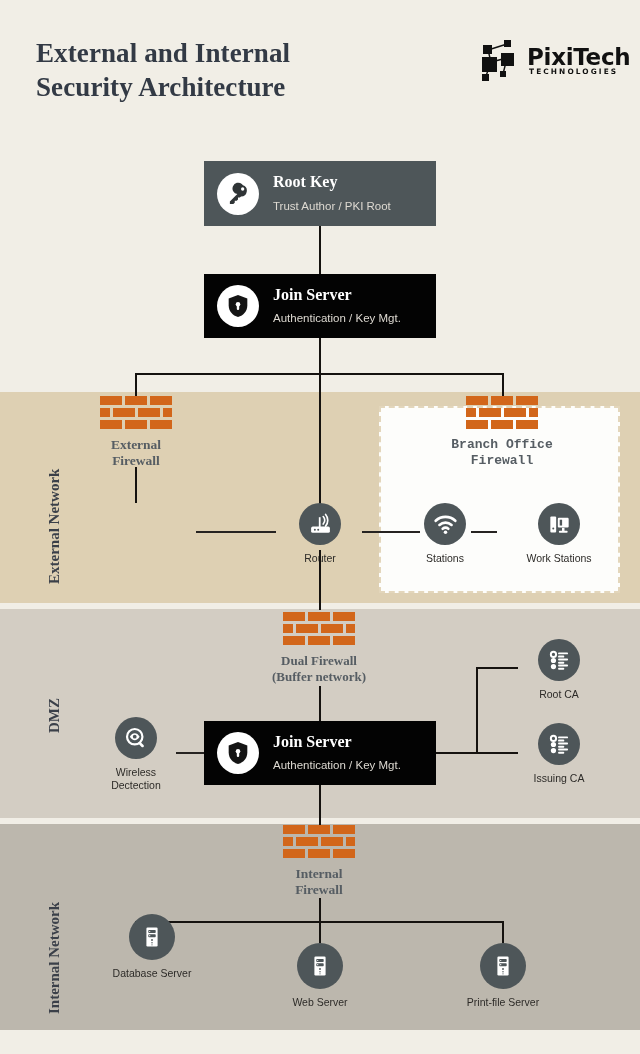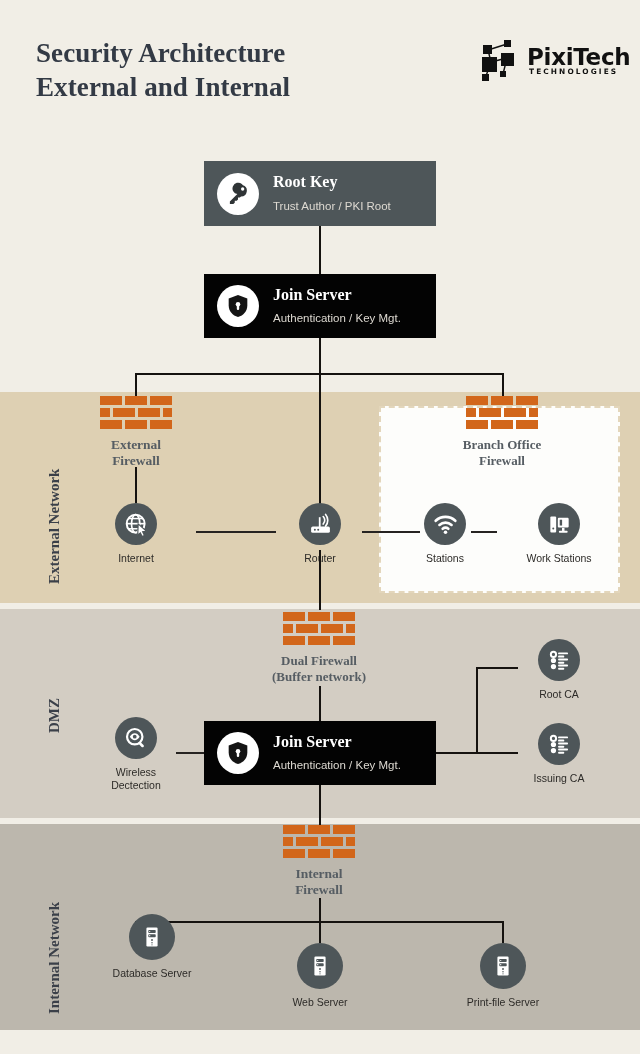--- a/index.html
+++ b/index.html
@@ -101,22 +101,22 @@
   }
 
   svg{display:block;}
 </style>
 </head>
 <body>
 
 <div class="stage">
 
   <div class="title">
+    <div>External and Internal</div>
     <div>Security Architecture</div>
-    <div>External and Internal</div>
   </div>
 
   <div class="logo">
     <svg class="mark" viewBox="0 0 46 44">
       <line x1="11" y1="10" x2="30" y2="4" stroke="#111" stroke-width="1.4"></line>
       <line x1="11" y1="10" x2="14" y2="22" stroke="#111" stroke-width="1.4"></line>
       <line x1="14" y1="22" x2="30" y2="18" stroke="#111" stroke-width="1.4"></line>
       <line x1="14" y1="22" x2="9" y2="36" stroke="#111" stroke-width="1.4"></line>
       <line x1="30" y1="18" x2="26" y2="34" stroke="#111" stroke-width="1.4"></line>
       <rect x="6" y="5" width="9" height="9" fill="#111"></rect>
@@ -208,39 +208,26 @@
       <i style="left:25px;top:0;width:22px;height:9px;"></i>
       <i style="left:50px;top:0;width:22px;height:9px;"></i>
       <i style="left:0;top:12px;width:10px;height:9px;"></i>
       <i style="left:13px;top:12px;width:22px;height:9px;"></i>
       <i style="left:38px;top:12px;width:22px;height:9px;"></i>
       <i style="left:63px;top:12px;width:9px;height:9px;"></i>
       <i style="left:0;top:24px;width:22px;height:9px;"></i>
       <i style="left:25px;top:24px;width:22px;height:9px;"></i>
       <i style="left:50px;top:24px;width:22px;height:9px;"></i>
     </div>
-    <div class="flabel" style="width:150px;margin-left:-39px;">
+    <div class="flabel" style="width:150px;margin-left:-39px;font-family:Liberation Mono, monospace;">
       <div>Branch Office</div>
       <div>Firewall</div>
     </div>
   </div>
 
-  <div class="node" style="left:90px;top:503px;">
-    <div class="disc">
-      <svg width="25" height="25" viewBox="0 0 24 24">
-        <circle cx="11.2" cy="11.2" r="8.6" fill="none" stroke="#fff" stroke-width="1.9"></circle>
-        <ellipse cx="11.2" cy="11.2" rx="4" ry="8.6" fill="none" stroke="#fff" stroke-width="1.6"></ellipse>
-        <line x1="2.6" y1="11.2" x2="19.8" y2="11.2" stroke="#fff" stroke-width="1.6"></line>
-        <line x1="4.3" y1="6.3" x2="18.1" y2="6.3" stroke="#fff" stroke-width="1.4"></line>
-        <line x1="4.3" y1="16.1" x2="18.1" y2="16.1" stroke="#fff" stroke-width="1.4"></line>
-        <path d="M13.6 11.4 L21.6 18.6 L17.9 19 L19.6 22.6 L17.4 23.6 L15.7 20 L13.2 22.3 Z" fill="#fff" stroke="#4e5659" stroke-width="1.1"></path>
-      </svg>
-    </div>
-    <div class="nlabel">Internet</div>
-  </div>
 
   <div class="node" style="left:274px;top:503px;">
     <div class="disc">
       <svg width="25" height="25" viewBox="0 0 24 24">
         <rect x="3" y="14" width="18" height="6" rx="1.6" fill="#fff"></rect>
         <circle cx="6.6" cy="17" r="0.95" fill="#4e5659"></circle>
         <circle cx="9.8" cy="17" r="0.95" fill="#4e5659"></circle>
         <rect x="10.4" y="5" width="1.7" height="9.4" fill="#fff"></rect>
         <path d="M14.6 4.4a5.6 5.6 0 0 1 0 7.2" fill="none" stroke="#fff" stroke-width="1.6" stroke-linecap="round"></path>
         <path d="M16.9 2.4a8.6 8.6 0 0 1 0 11.2" fill="none" stroke="#fff" stroke-width="1.6" stroke-linecap="round"></path>

